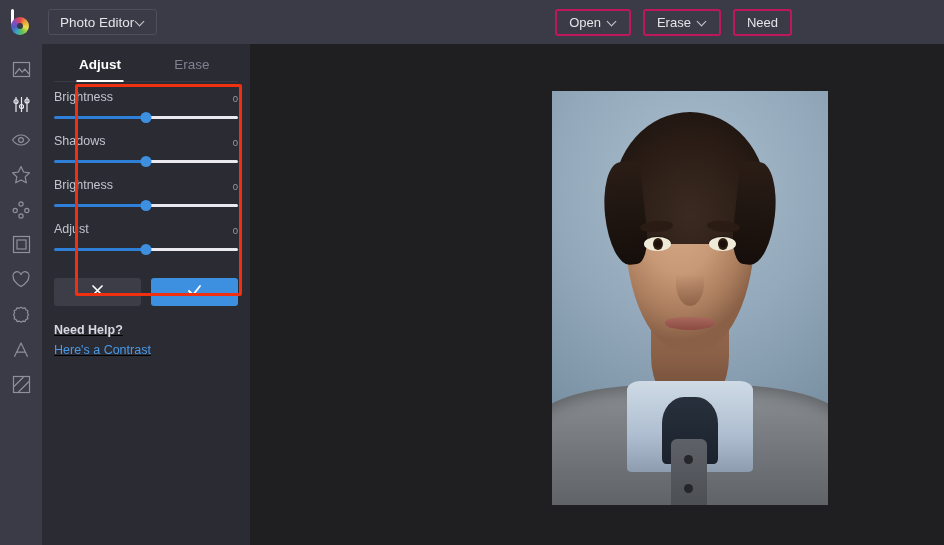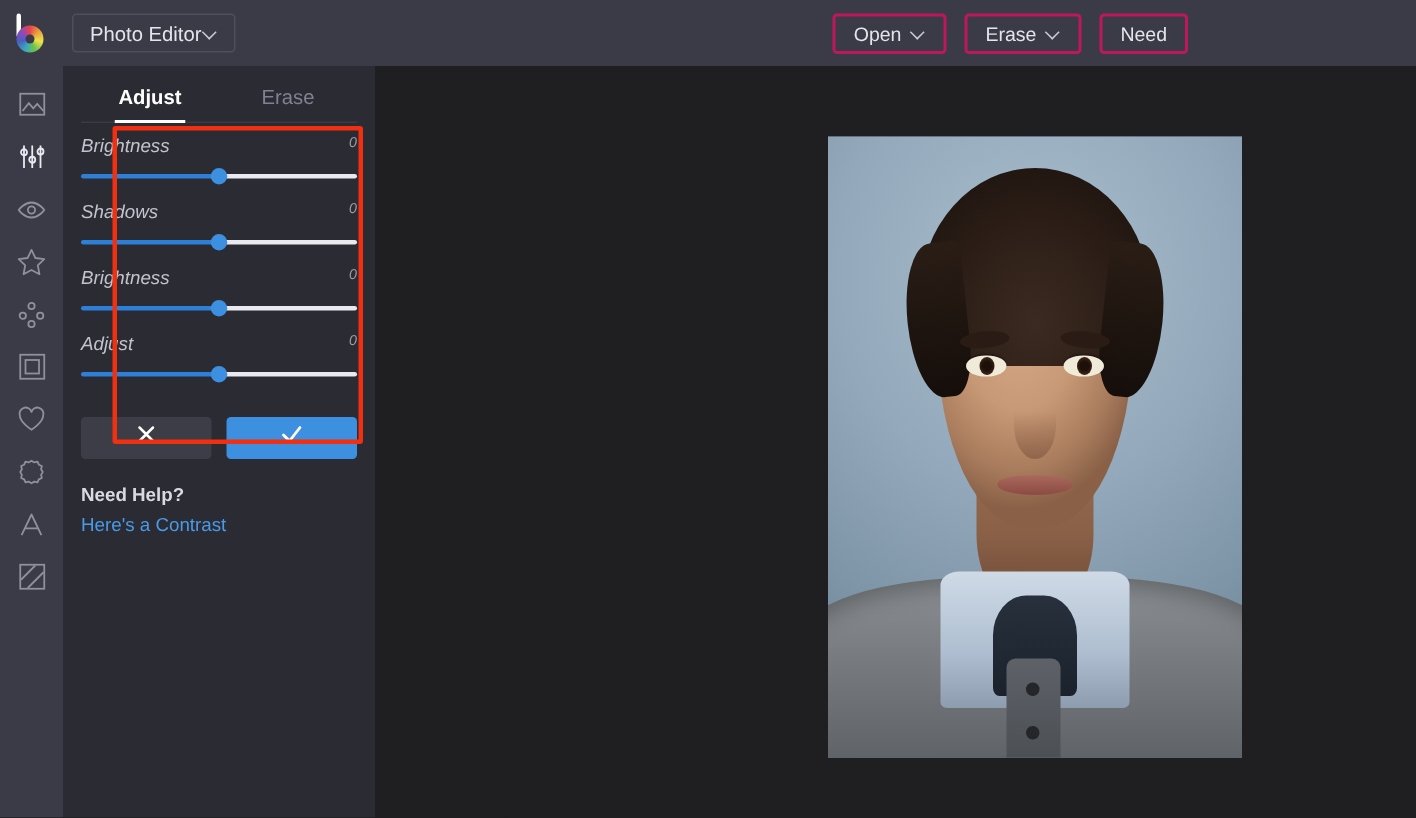--- a/index.html
+++ b/index.html
@@ -122,23 +122,22 @@
   .tab.active { color: #ffffff; font-weight: bold; }
   .tab.active::after {
     content: ""; position: absolute; left: 50%; transform: translateX(-50%);
     bottom: -1px; width: 47px; height: 2px; background: #ffffff;
   }
 
   
   .sliders { padding: 8px 12px 0; }
   .slider-row { margin-bottom: 12px; }
   .slider-top {
-    display: flex; justify-content: space-between; align-items: flex-start;
+    display: flex; justify-content: space-between; align-items: flex-end;
     margin-bottom: 8px;
-    font-style: italic;
   }
   .slider-label { color: #c2c3cd; font-size: 12.5px; }
   .slider-val { color: #9a9ba6; font-size: 9.5px; }
   .track {
     position: relative; height: 10px; cursor: pointer;
   }
   .track .bar-left {
     position: absolute; left: 0; top: 4px; height: 2.5px;
     background: #2d7fd8; border-radius: 2px;
   }
@@ -160,20 +159,21 @@
   .act-btn {
     flex: 1; height: 28px; border-radius: 3px;
     display: flex; align-items: center; justify-content: center;
     cursor: pointer;
   }
   .act-cancel { background: #3c3d47; }
   .act-apply  { background: #3d8fe0; }
 
   .help {
     padding: 17px 12px 0;
+    text-decoration: underline;
   }
   .help-title {
     color: #d8d9e1; font-size: 12.5px; font-weight: bold; margin-bottom: 6px;
   }
   .help-link {
     color: #4a9ae8; font-size: 12.5px; cursor: pointer;
   }
 
   
   .canvas {

